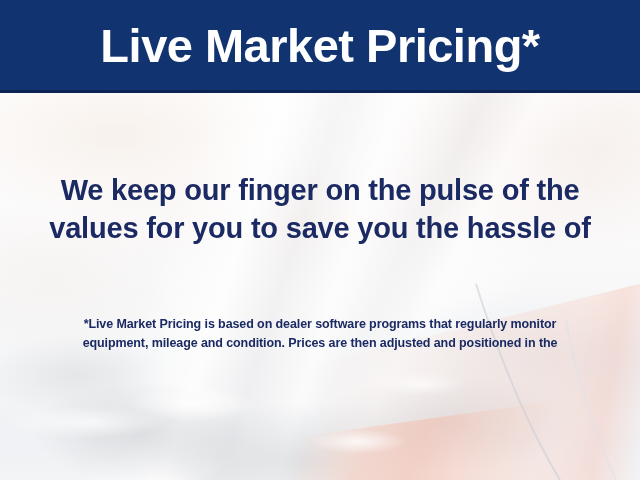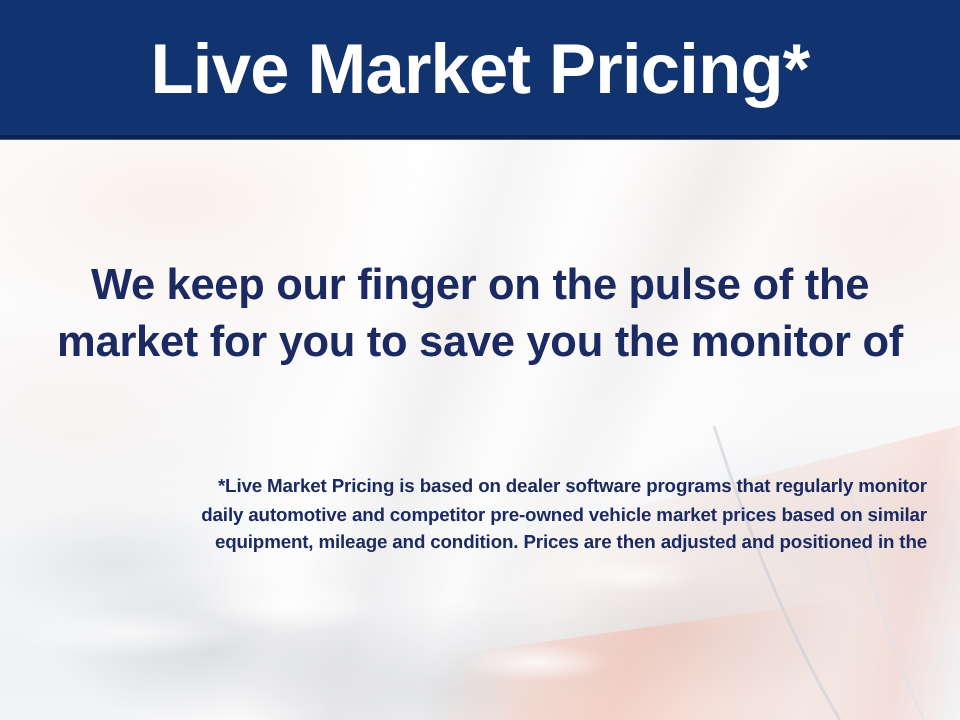--- a/index.html
+++ b/index.html
@@ -200,21 +200,21 @@
     top: 222px;
     width: 596px;
     margin: 0;
     text-align: center;
     color: #1b2a63;
     font-size: 12.5px;
     font-weight: bold;
     line-height: 18.5px;
     letter-spacing: -0.1px;
   }
-  .disclaimer .line { display: block; text-align: right; }
+  .disclaimer .line { display: block; }
 </style>
 </head>
 <body>
 
 <div class="banner">
 
   <div class="bg">
     <div class="bg-layer bg-base"></div>
     <div class="bg-layer bg-warm"></div>
     <div class="bg-layer bg-sweeps"></div>
@@ -232,24 +232,23 @@
   </div>
 
   <div class="header">
     <h1 class="header-title">Live Market Pricing*</h1>
   </div>
 
   <div class="content">
 
     <p class="headline">
       <span class="line">We keep our finger on the pulse of the</span>
-      <span class="line">market for you to save you the monitor of</span>
+      <span class="line">values for you to save you the hassle of</span>
     </p>
 
     <p class="disclaimer">
       <span class="line">*Live Market Pricing is based on dealer software programs that regularly monitor</span>
-      <span class="line">daily automotive and competitor pre-owned vehicle market prices based on similar</span>
       <span class="line">equipment, mileage and condition. Prices are then adjusted and positioned in the</span>
     </p>
 
   </div>
 
 </div>
 
 </body></html>

